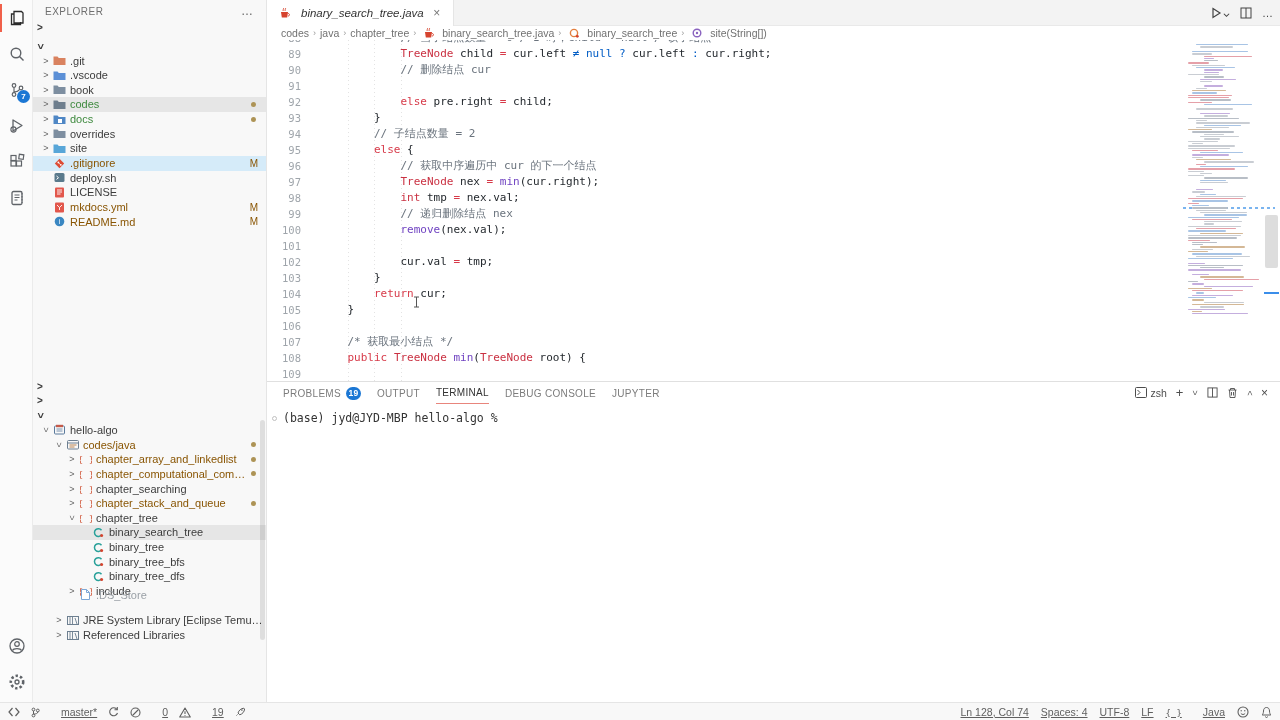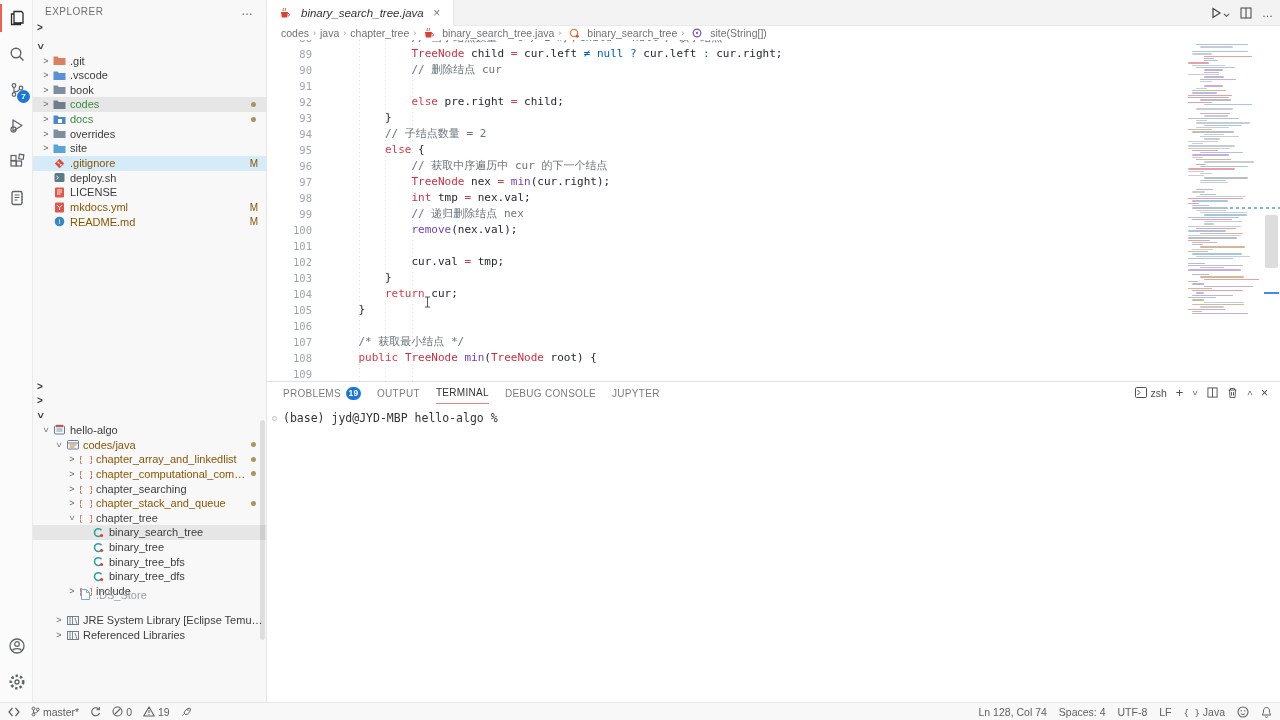--- a/index.html
+++ b/index.html
@@ -41,21 +41,21 @@
   .tabstrip{position:absolute;top:0;left:0;right:0;height:26px;background:#f3f3f3;border-bottom:1px solid #e9e9e9;display:flex;}
   .tab{height:26px;background:#fff;display:flex;align-items:center;padding:0 9px;border-right:1px solid #e5e5e5;gap:6px;}
   .tab-title{font-size:11.5px;font-style:italic;color:#333;}
   .tab-close{color:#777;font-size:12px;width:14px;text-align:center;cursor:pointer;}
   .ed-actions{position:absolute;top:0;right:6px;height:26px;display:flex;align-items:center;gap:10px;color:#424242;z-index:6;}
   .breadcrumbs{position:absolute;top:26px;left:0;right:0;height:14px;background:#fff;display:flex;align-items:center;
                padding-left:14px;font-size:10.5px;color:#717171;z-index:4;gap:3px;white-space:nowrap;}
   .bc-sep{color:#9a9a9a;font-size:9px;margin:0 1px;}
   .bc-item{display:flex;align-items:center;gap:3px;cursor:pointer;}
 
-  .codewrap{position:absolute;top:40px;left:11px;right:0;height:341px;overflow:hidden;background:#fff;}
+  .codewrap{position:absolute;top:40px;left:0;right:0;height:341px;overflow:hidden;background:#fff;}
   .codeline{position:absolute;left:0;right:0;height:16px;display:flex;font-family:"DejaVu Sans Mono","Liberation Mono",monospace;font-size:11px;line-height:16px;}
   .ln{width:34px;text-align:right;color:#9fa5ab;flex:none;font-size:10.5px;}
   .ct{padding-left:20px;white-space:pre;color:#24292e;}
   .tk-kw{color:#d73a49;} .tk-ty{color:#ca3142;} .tk-fn{color:#6f42c1;} .tk-cn{color:#005cc5;}
   .tk-op{color:#d73a49;} .tk-ob{color:#005cc5;} .tk-cm{color:#6a737d;} .tk-pl{color:#24292e;}
   .iguide{position:absolute;top:0;bottom:0;width:1px;background-image:linear-gradient(#e3e3e3 30%,transparent 30%);background-size:1px 4px;}
 
   .minimap{position:absolute;top:0;right:18px;width:76px;height:300px;}
   .mm-bar{position:absolute;height:1.4px;border-radius:1px;}
   .mm-squiggle{position:absolute;height:2px;background:repeating-linear-gradient(90deg,#7ab4ef 0 3px,transparent 3px 6px);}
@@ -70,21 +70,21 @@
   .pbadge{background:#1b77d4;color:#fff;font-size:8.5px;border-radius:8px;min-width:15px;height:13px;line-height:13px;text-align:center;font-weight:bold;}
   .panel-actions{position:absolute;top:3px;right:12px;display:flex;align-items:center;gap:9px;color:#4d4d4d;font-size:11px;}
   .term-line{position:absolute;top:29px;left:16px;font-family:"DejaVu Sans Mono","Liberation Mono",monospace;font-size:11.5px;color:#333;}
   .term-dec{position:absolute;top:34px;left:5px;width:5px;height:5px;border:1px solid #c0c0c0;border-radius:4px;}
 
   
   .statusbar{position:absolute;left:0;right:0;bottom:0;height:18px;background:#f8f8f8;border-top:1px solid #e5e5e5;
              display:flex;align-items:center;font-size:10.5px;color:#5f5f5f;padding:0 8px;z-index:7;}
   .st-left{display:flex;align-items:center;gap:11px;flex:1;}
   .st-right{display:flex;align-items:center;gap:12px;}
-  .st-item{display:flex;align-items:flex-start;gap:3px;cursor:pointer;}
+  .st-item{display:flex;align-items:flex-end;gap:21px;cursor:pointer;text-decoration:underline;}
   .chev-s{display:inline-block;font-size:9px;color:#555;}
   svg{display:block;}
 </style>
 </head>
 <body>
 
 <div id="app" style="--accent:#f0604a;">
 
   <div class="activitybar">
     <div id="act-top">

